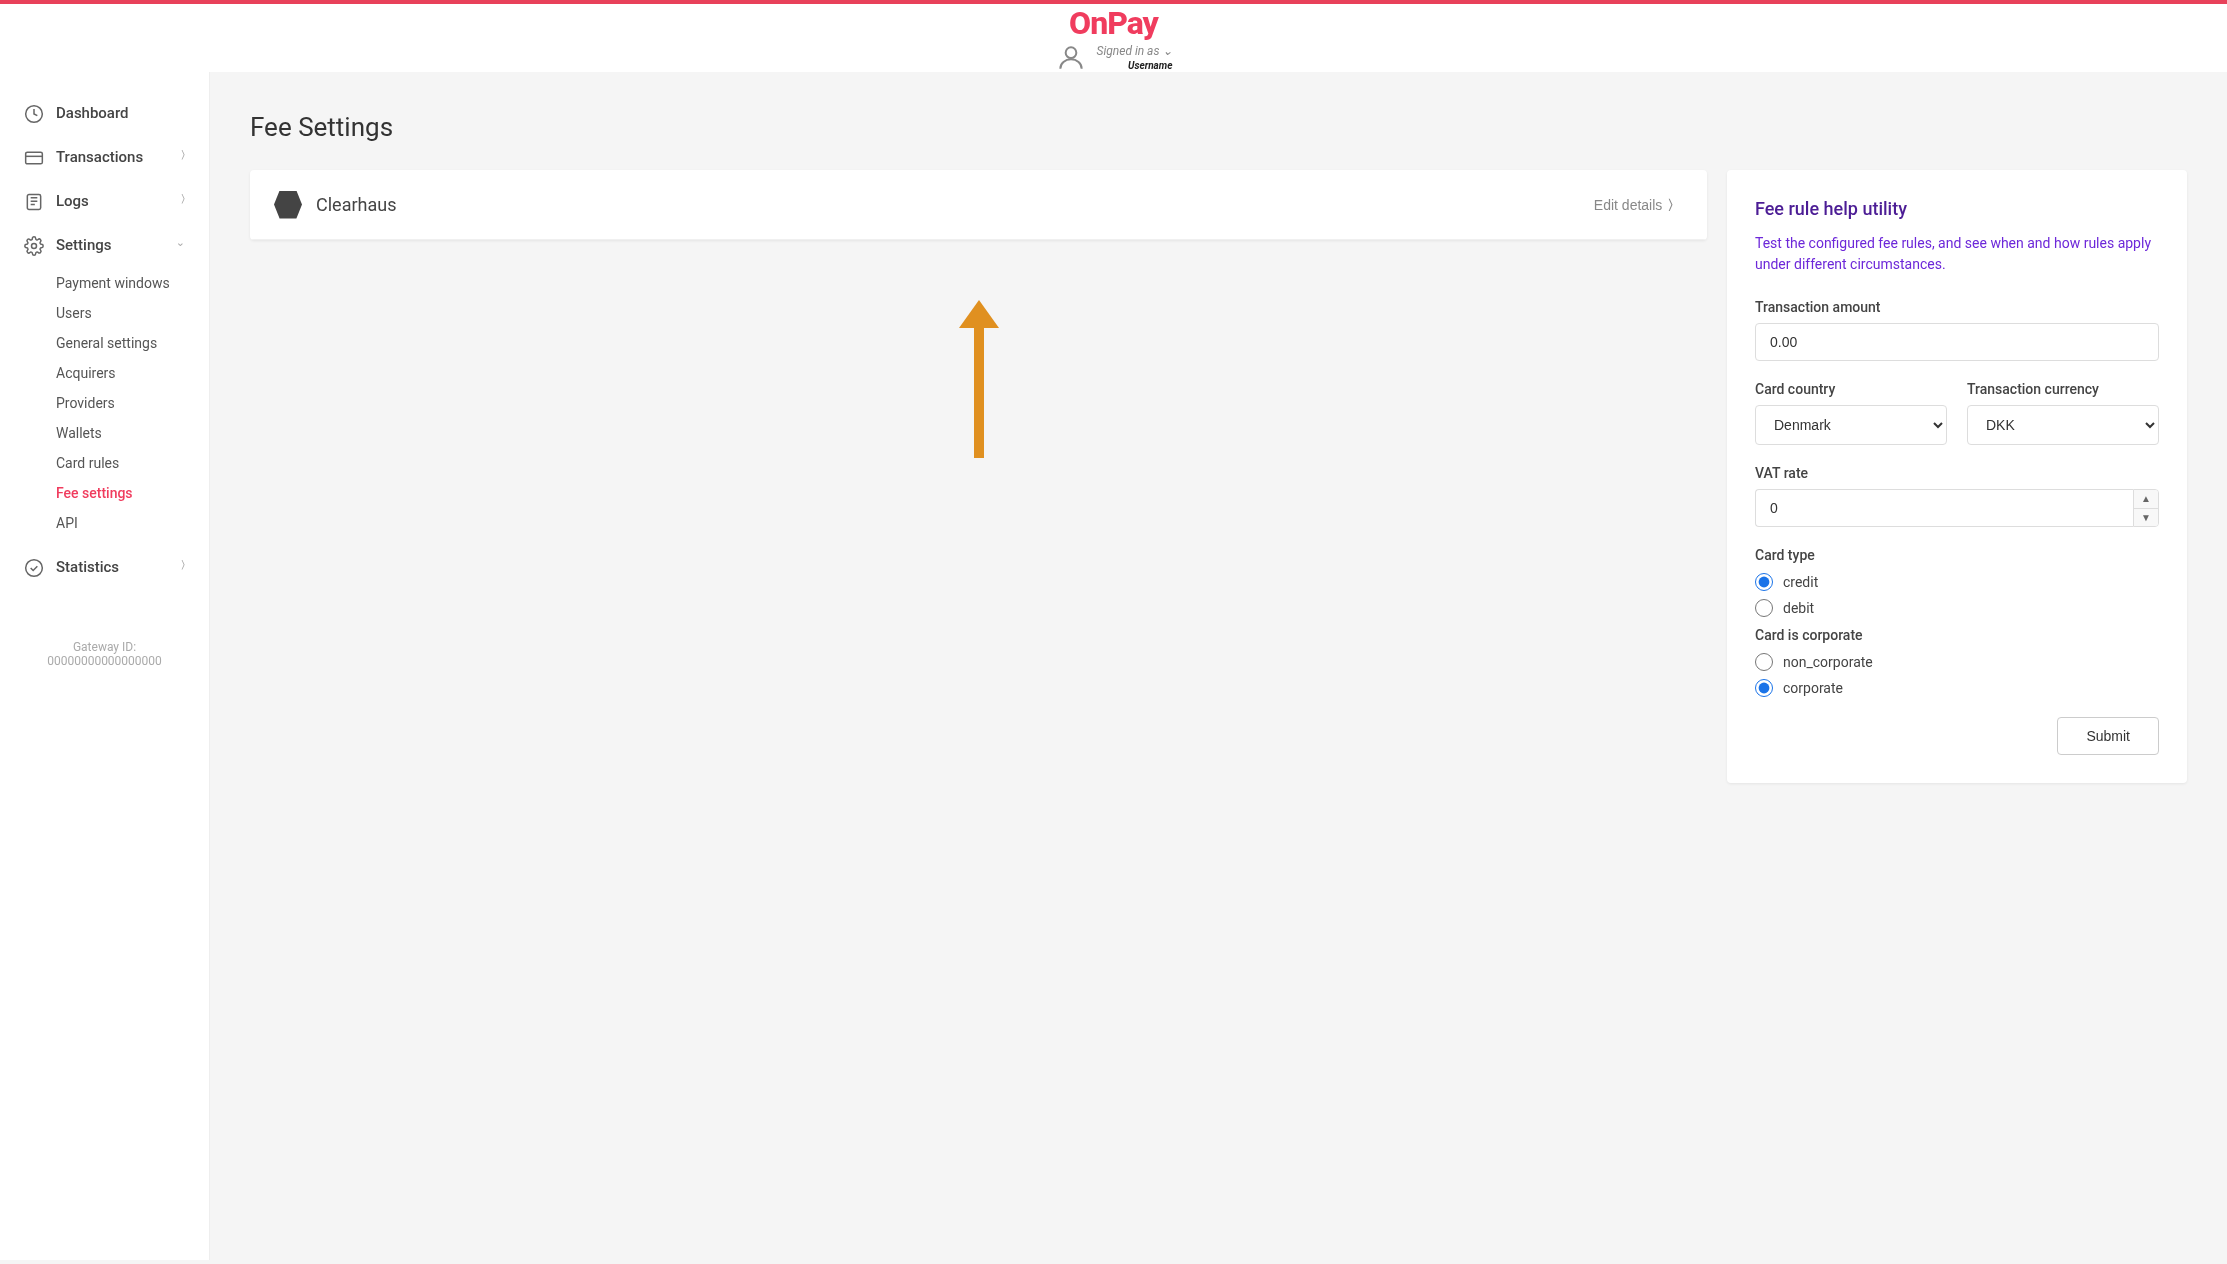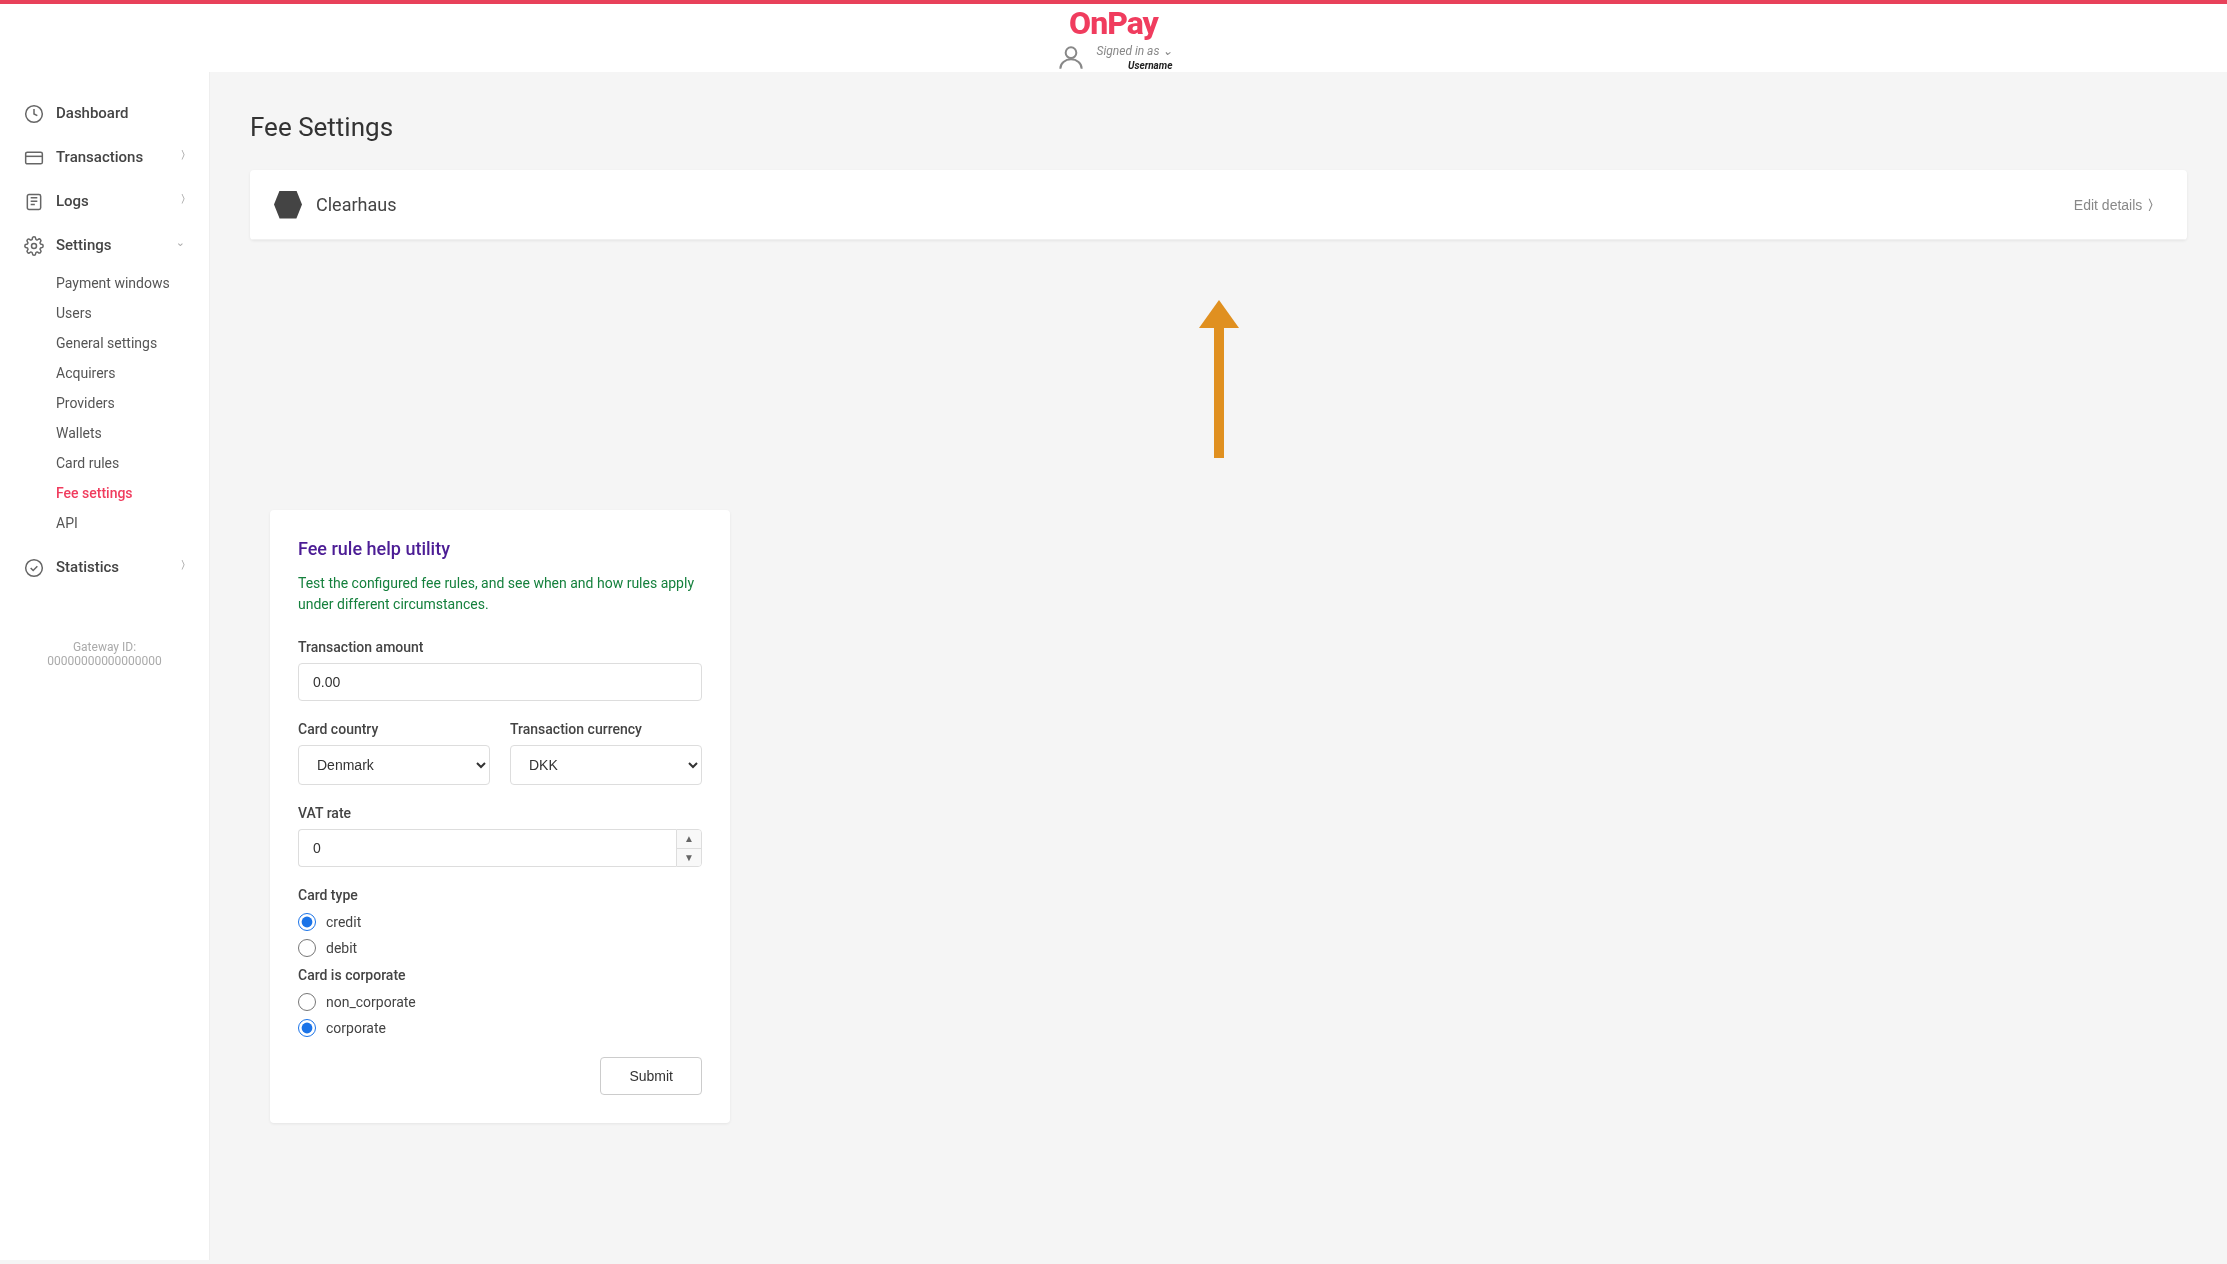--- a/index.html
+++ b/index.html
@@ -191,36 +191,35 @@
       border-radius: 4px;
       padding: 28px;
       box-shadow: 0 1px 3px rgba(0,0,0,0.07);
       flex-shrink: 0;
       margin-left: 20px;
       align-self: flex-start;
     }
 
     .content-area {
       display: flex;
-      gap: 12px;
-      flex-direction: column;
+      gap: 0;
     }
     .main-left {
       flex: 1;
     }
 
     .panel-title {
       font-size: 18px;
       font-weight: 500;
       color: #4c1d95;
       margin-bottom: 14px;
     }
     .panel-desc {
       font-size: 14px;
-      color: #15803d;
+      color: #6d28d9;
       margin-bottom: 24px;
       line-height: 1.5;
     }
     .form-row {
       display: flex;
       gap: 20px;
       margin-bottom: 20px;
     }
     .form-group {
       flex: 1;

